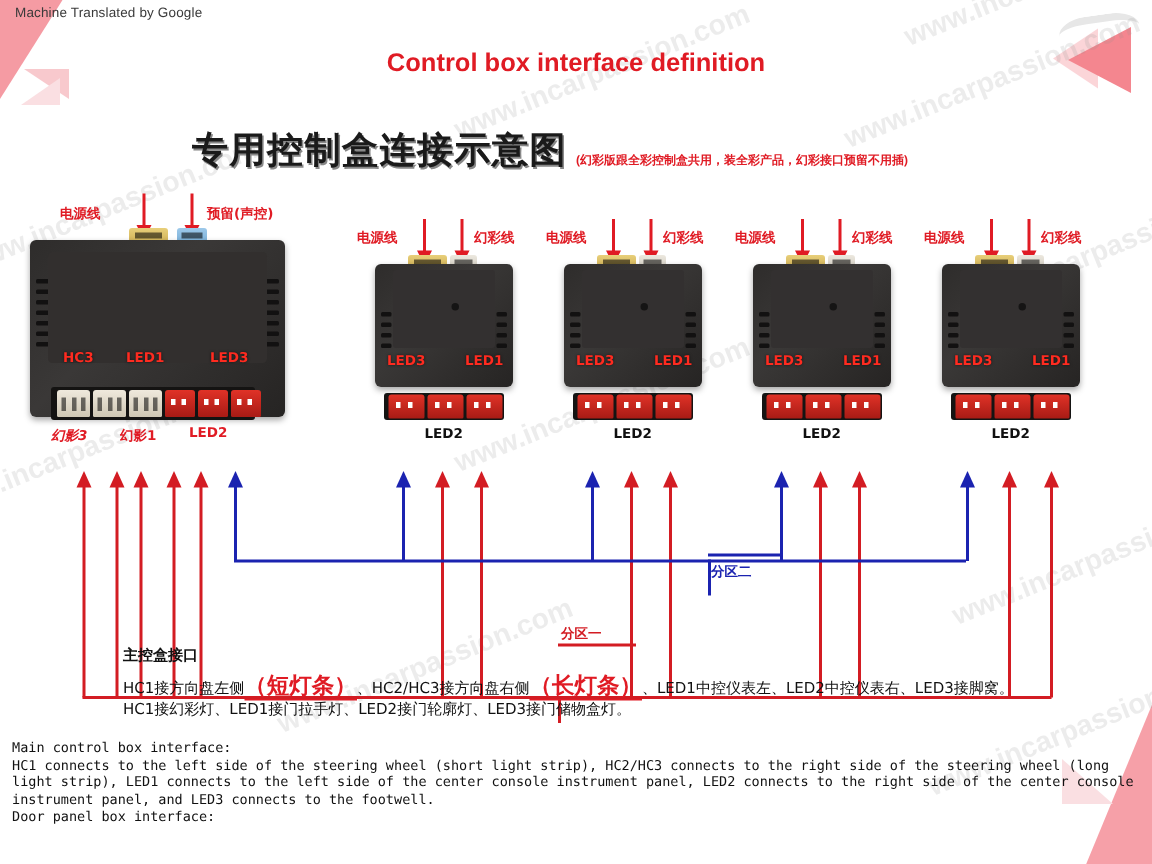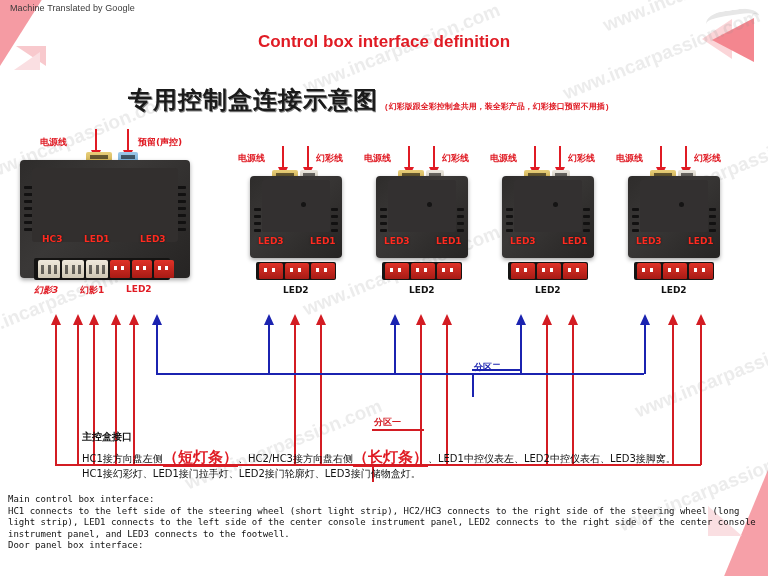--- a/index.html
+++ b/index.html
@@ -53,21 +53,21 @@
   .wm.w10{left:560px;top:84px;font-size:19px;transform:rotate(-22deg);}
 
   
   .title-en{position:absolute;left:0;right:0;top:32px;text-align:center;
       color:#e01b24;font-size:17px;font-weight:bold;}
   .title-cn-wrap{position:absolute;left:128px;top:84px;display:flex;align-items:flex-end;gap:6px;}
   .title-cn{font-size:24px;font-weight:bold;color:#1a1a1a;letter-spacing:1px;
       font-family:"DejaVu Sans", sans-serif;
       text-shadow:1px 1px 0 #888;}
   .title-cn-note{color:#e01b24;font-size:8px;font-weight:bold;padding-bottom:4px;
-      font-family:Liberation Mono, monospace;}
+      font-family:Liberation Sans, sans-serif;}
 
   
   .box{position:absolute;background:linear-gradient(135deg,#2e2c2b 0%,#3a3837 40%,#262423 100%);
       border-radius:4px;box-shadow:0 2px 4px rgba(0,0,0,.35);}
   .box .fin{position:absolute;background:#121111;border-radius:1px;}
   .box .screwplate{position:absolute;background:#1b1a19;border-radius:2px;}
 
   .conn{position:absolute;border-radius:2px 2px 1px 1px;}
   .conn.yellow{background:linear-gradient(180deg,#e8cf7a,#c9a84a);}
   .conn.blue{background:linear-gradient(180deg,#9dc9ea,#6ea7d2);}
@@ -418,21 +418,21 @@
     <div class="hbus red" style="left:372px;top:429px;width:52px;"></div>
 
     <div class="hbus blue" style="left:156px;top:373px;width:488px;"></div>
     <div class="uarr blue" style="left:156px;top:324px;height:50px;"></div>
     <div class="uarr blue" style="left:268px;top:324px;height:50px;"></div>
     <div class="uarr blue" style="left:394px;top:324px;height:50px;"></div>
     <div class="uarr blue" style="left:520px;top:324px;height:50px;"></div>
     <div class="uarr blue" style="left:644px;top:324px;height:50px;"></div>
 
     <div class="vbus blue" style="left:472px;top:373px;height:24px;"></div>
-    <div class="zone-label blue" style="left:474px;top:361px;">分区二</div>
+    <div class="zone-label blue" style="left:474px;top:375px;">分区二</div>
     <div class="hbus blue" style="left:472px;top:369px;width:50px;"></div>
   </div>
 
   <div class="cn-block">
     <div class="cn-h">主控盒接口</div>
     <div class="cn-line">
       <span>HC1接方向盘左侧</span><span class="hl">（短灯条）</span><span>、HC2/HC3接方向盘右侧</span><span class="hl">（长灯条）</span><span>、LED1中控仪表左、LED2中控仪表右、LED3接脚窝。</span>
     </div>
     <div class="cn-line">HC1接幻彩灯、LED1接门拉手灯、LED2接门轮廓灯、LED3接门储物盒灯。</div>
   </div>

